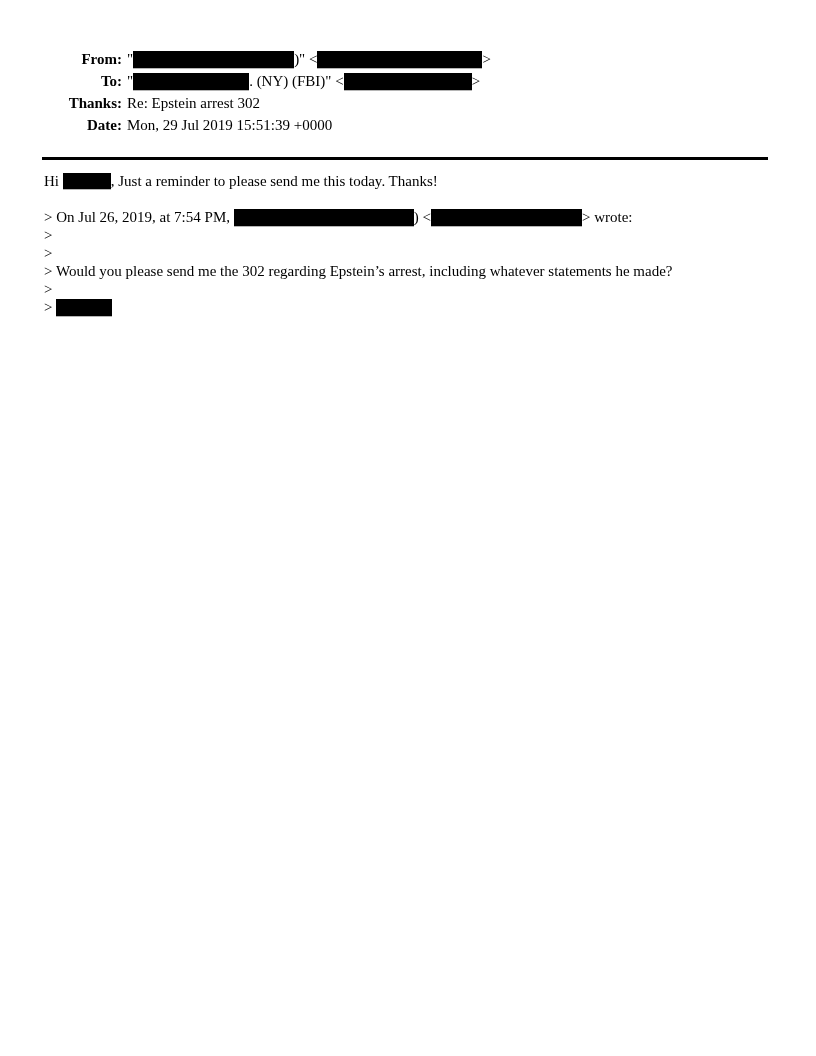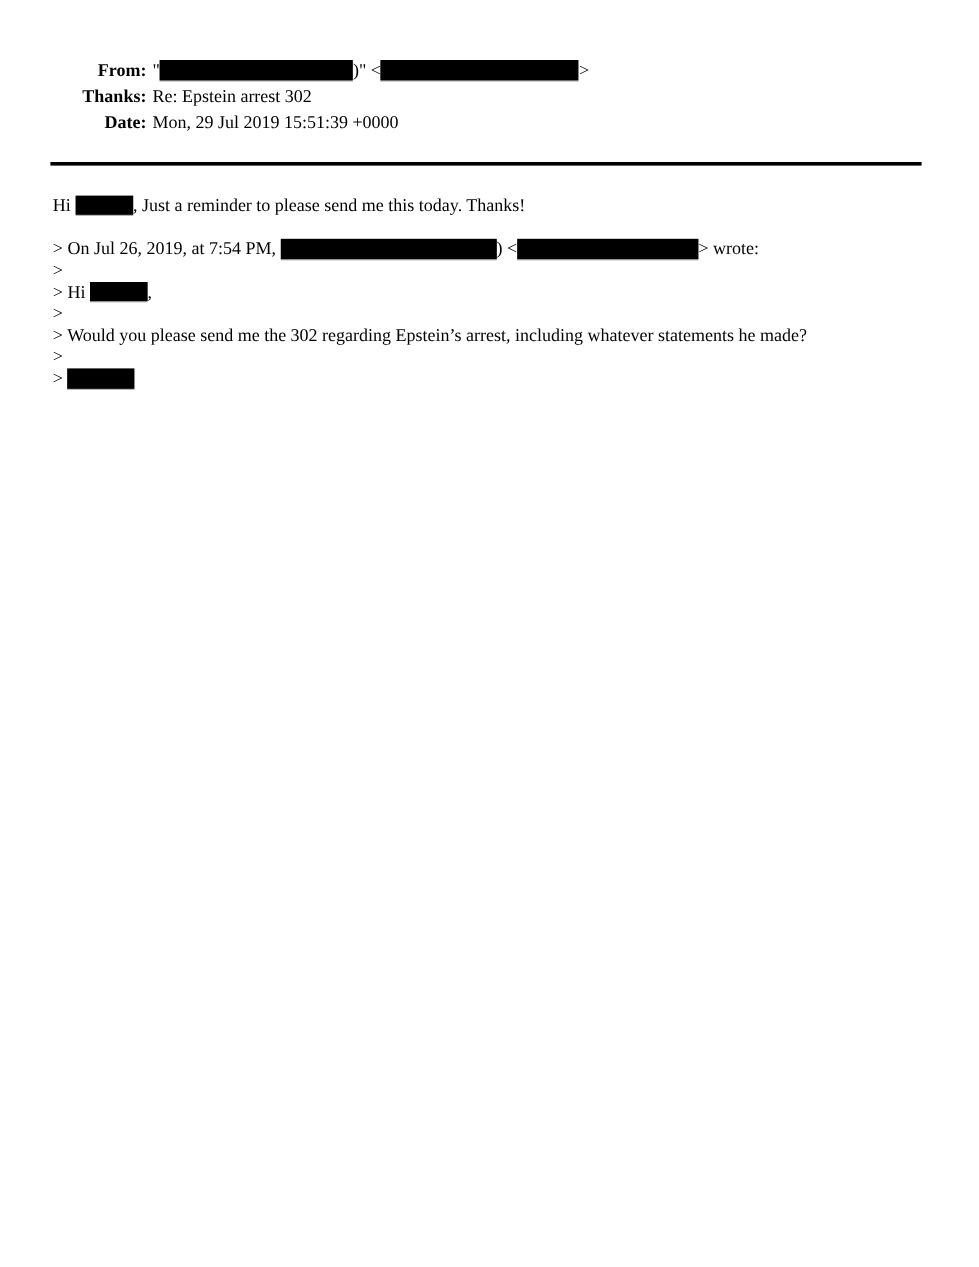--- a/index.html
+++ b/index.html
@@ -41,21 +41,21 @@
   
   .rule {
     border: none;
     background: #000000;
     height: 3px;
     width: 726px;
     margin: 21px 0 0 -2px;
   }
   
   .email-body {
-    margin-top: 25px;
+    margin-top: 12px;
     font-size: 15px;
     line-height: 18px;
   }
   .line {
     min-height: 18px;
     white-space: nowrap;
   }
   
   .redact {
     display: inline-block;
@@ -74,20 +74,24 @@
 
 <div class="page">
 
   <div class="email-header">
 
     <div class="hrow">
       <span class="hlabel">From:</span>
       <span class="hvalue"><span>"</span><span class="redact" style="width:161px"></span><span>)" &lt;</span><span class="redact" style="width:165px"></span><span>&gt;</span></span>
     </div>
 
+    <div class="hrow">
+      <span class="hlabel">To:</span>
+      <span class="hvalue"><span>"</span><span class="redact" style="width:116px"></span><span>. (NY) (FBI)" &lt;</span><span class="redact" style="width:128px"></span><span>&gt;</span></span>
+    </div>
 
     <div class="hrow">
       <span class="hlabel">Thanks:</span>
       <span class="hvalue">Re: Epstein arrest 302</span>
     </div>
 
     <div class="hrow">
       <span class="hlabel">Date:</span>
       <span class="hvalue">Mon, 29 Jul 2019 15:51:39 +0000</span>
     </div>
@@ -99,21 +103,20 @@
   <div class="email-body">
 
     <div class="line"><span>Hi </span><span class="redact small" style="width:48px"></span><span>, Just a reminder to please send me this today. Thanks!</span></div>
 
     <div class="line"></div>
 
     <div class="line"><span>&gt; On Jul 26, 2019, at 7:54 PM, </span><span class="redact" style="width:180px"></span><span>) &lt;</span><span class="redact" style="width:151px"></span><span>&gt; wrote:</span></div>
 
     <div class="line"><span>&gt;</span></div>
 
-    <div class="line"><span>&gt; Hi </span><span class="redact small" style="width:48px"></span><span>,</span></div>
 
     <div class="line"><span>&gt;</span></div>
 
     <div class="line">&gt; Would you please send me the 302 regarding Epstein’s arrest, including whatever statements he made?</div>
 
     <div class="line"><span>&gt;</span></div>
 
 
     <div class="line"><span>&gt; </span><span class="redact" style="width:56px"></span></div>
 

